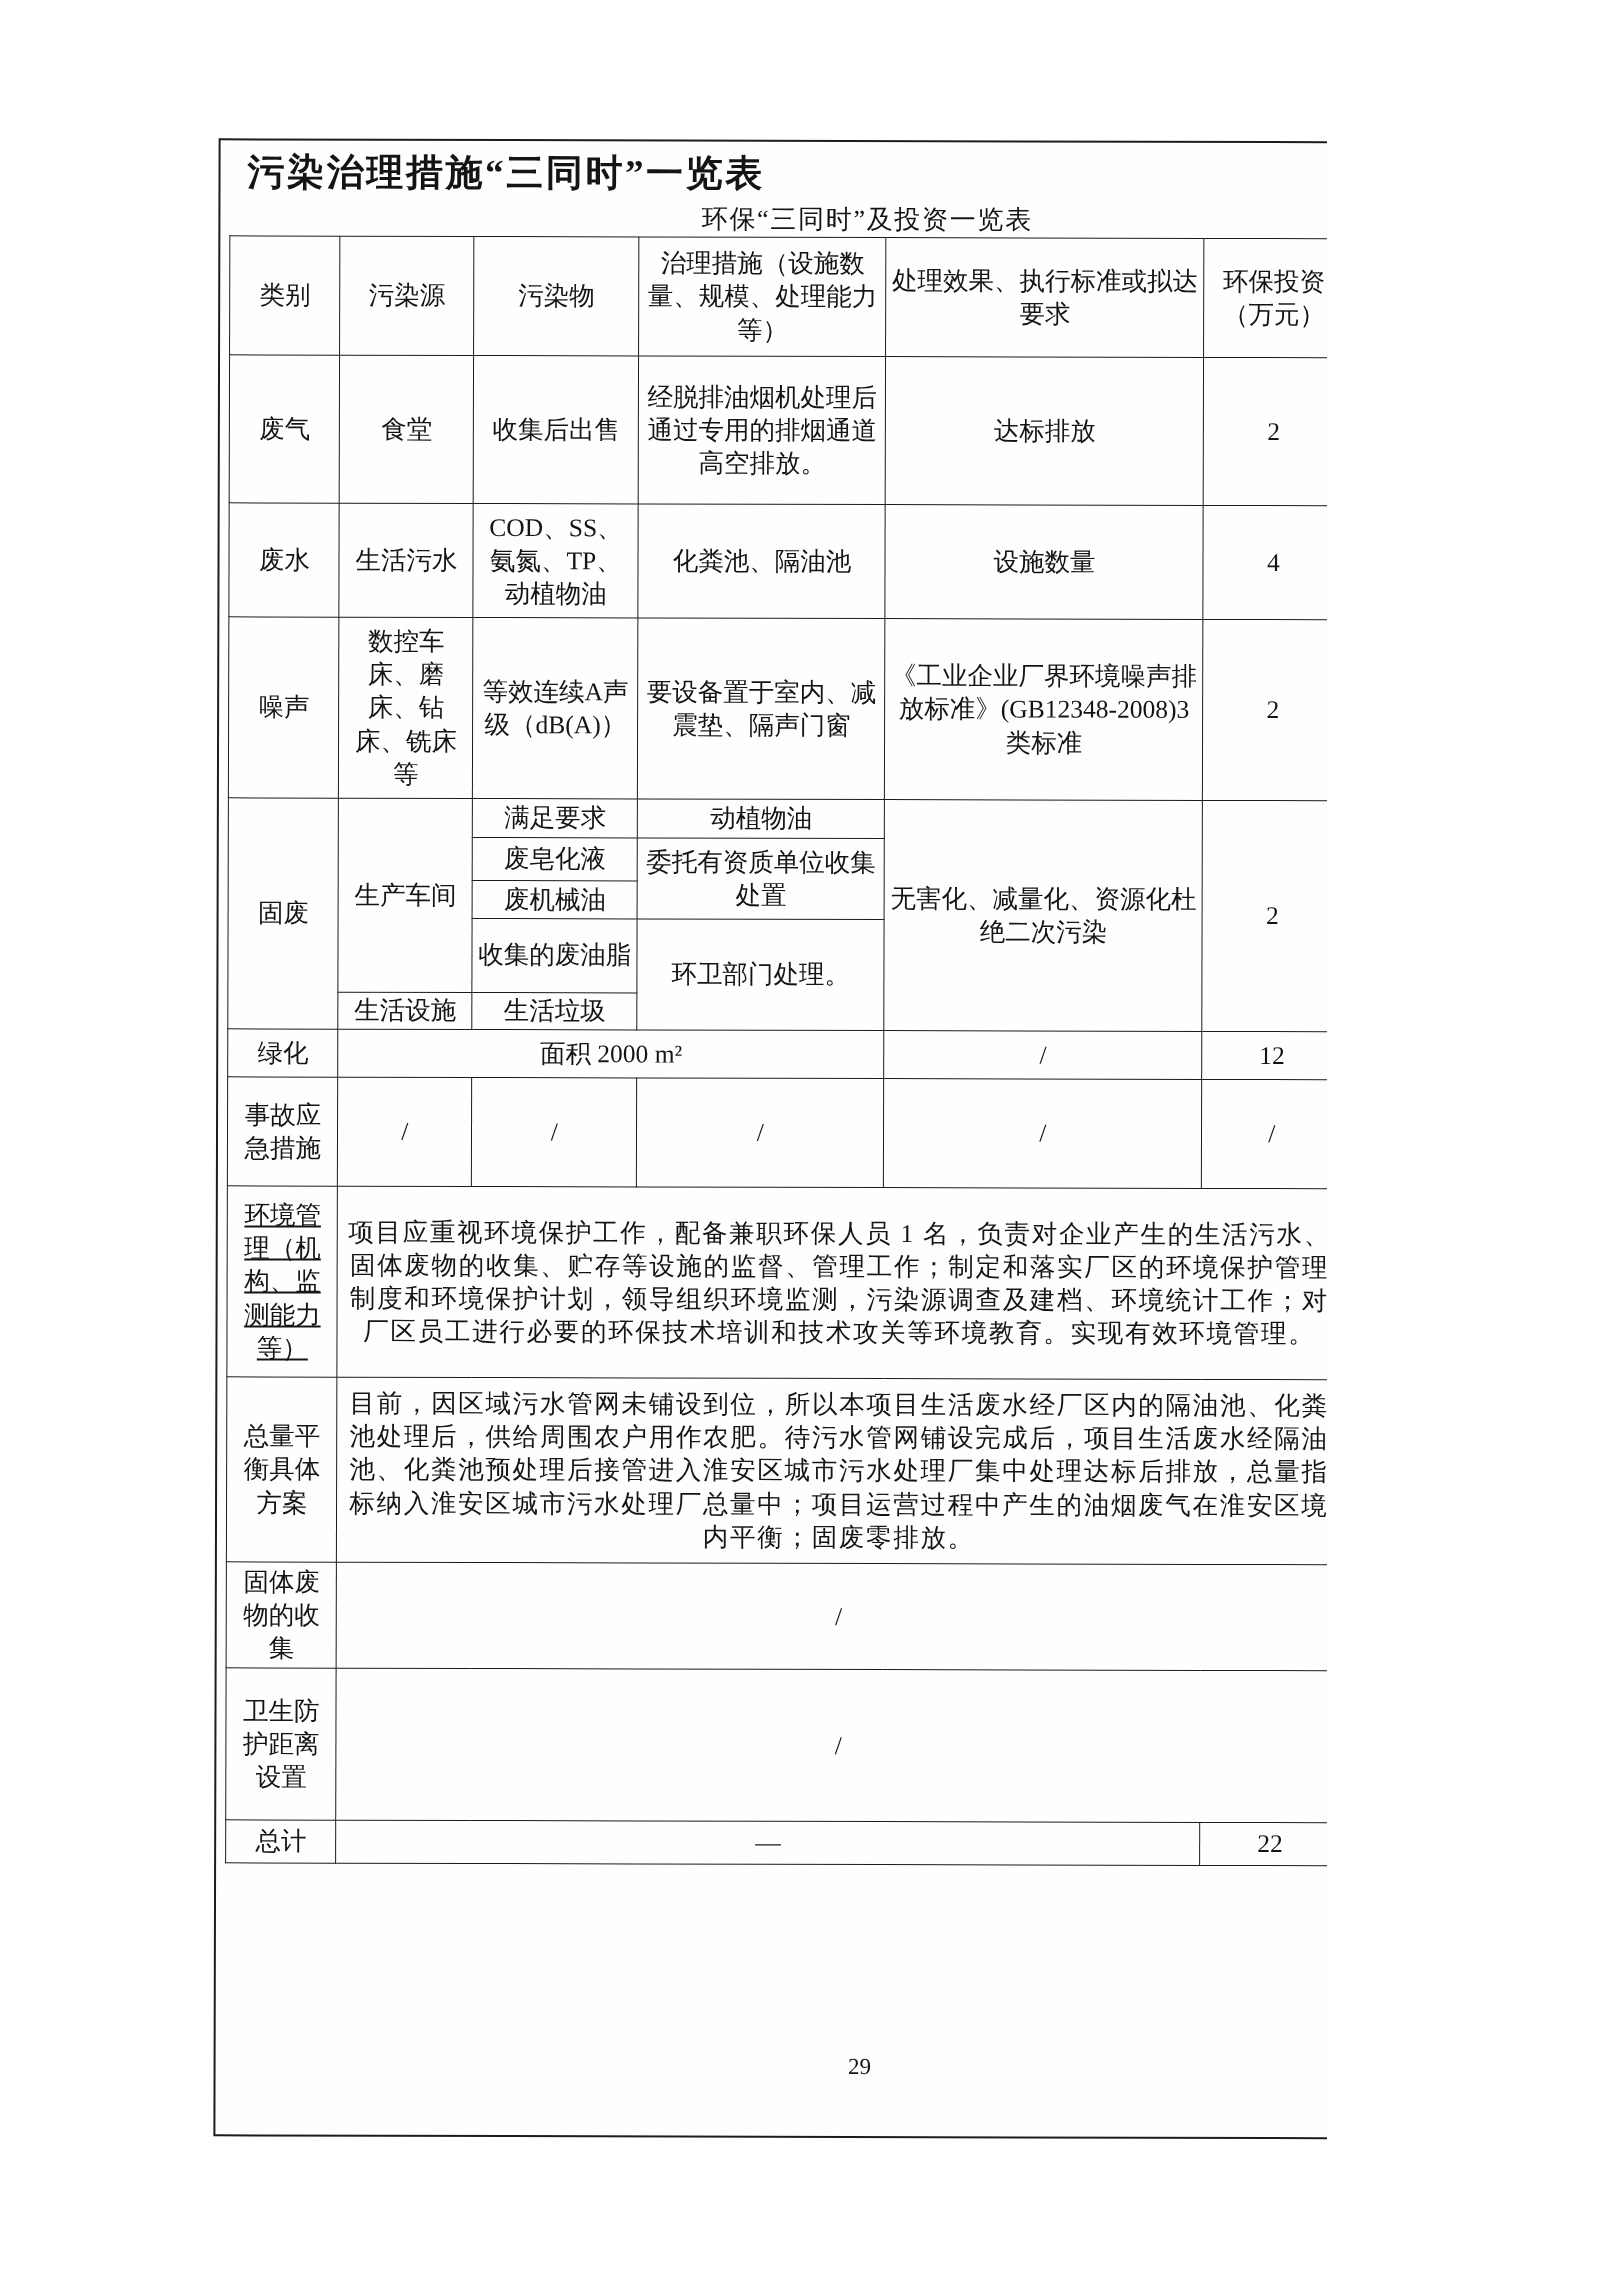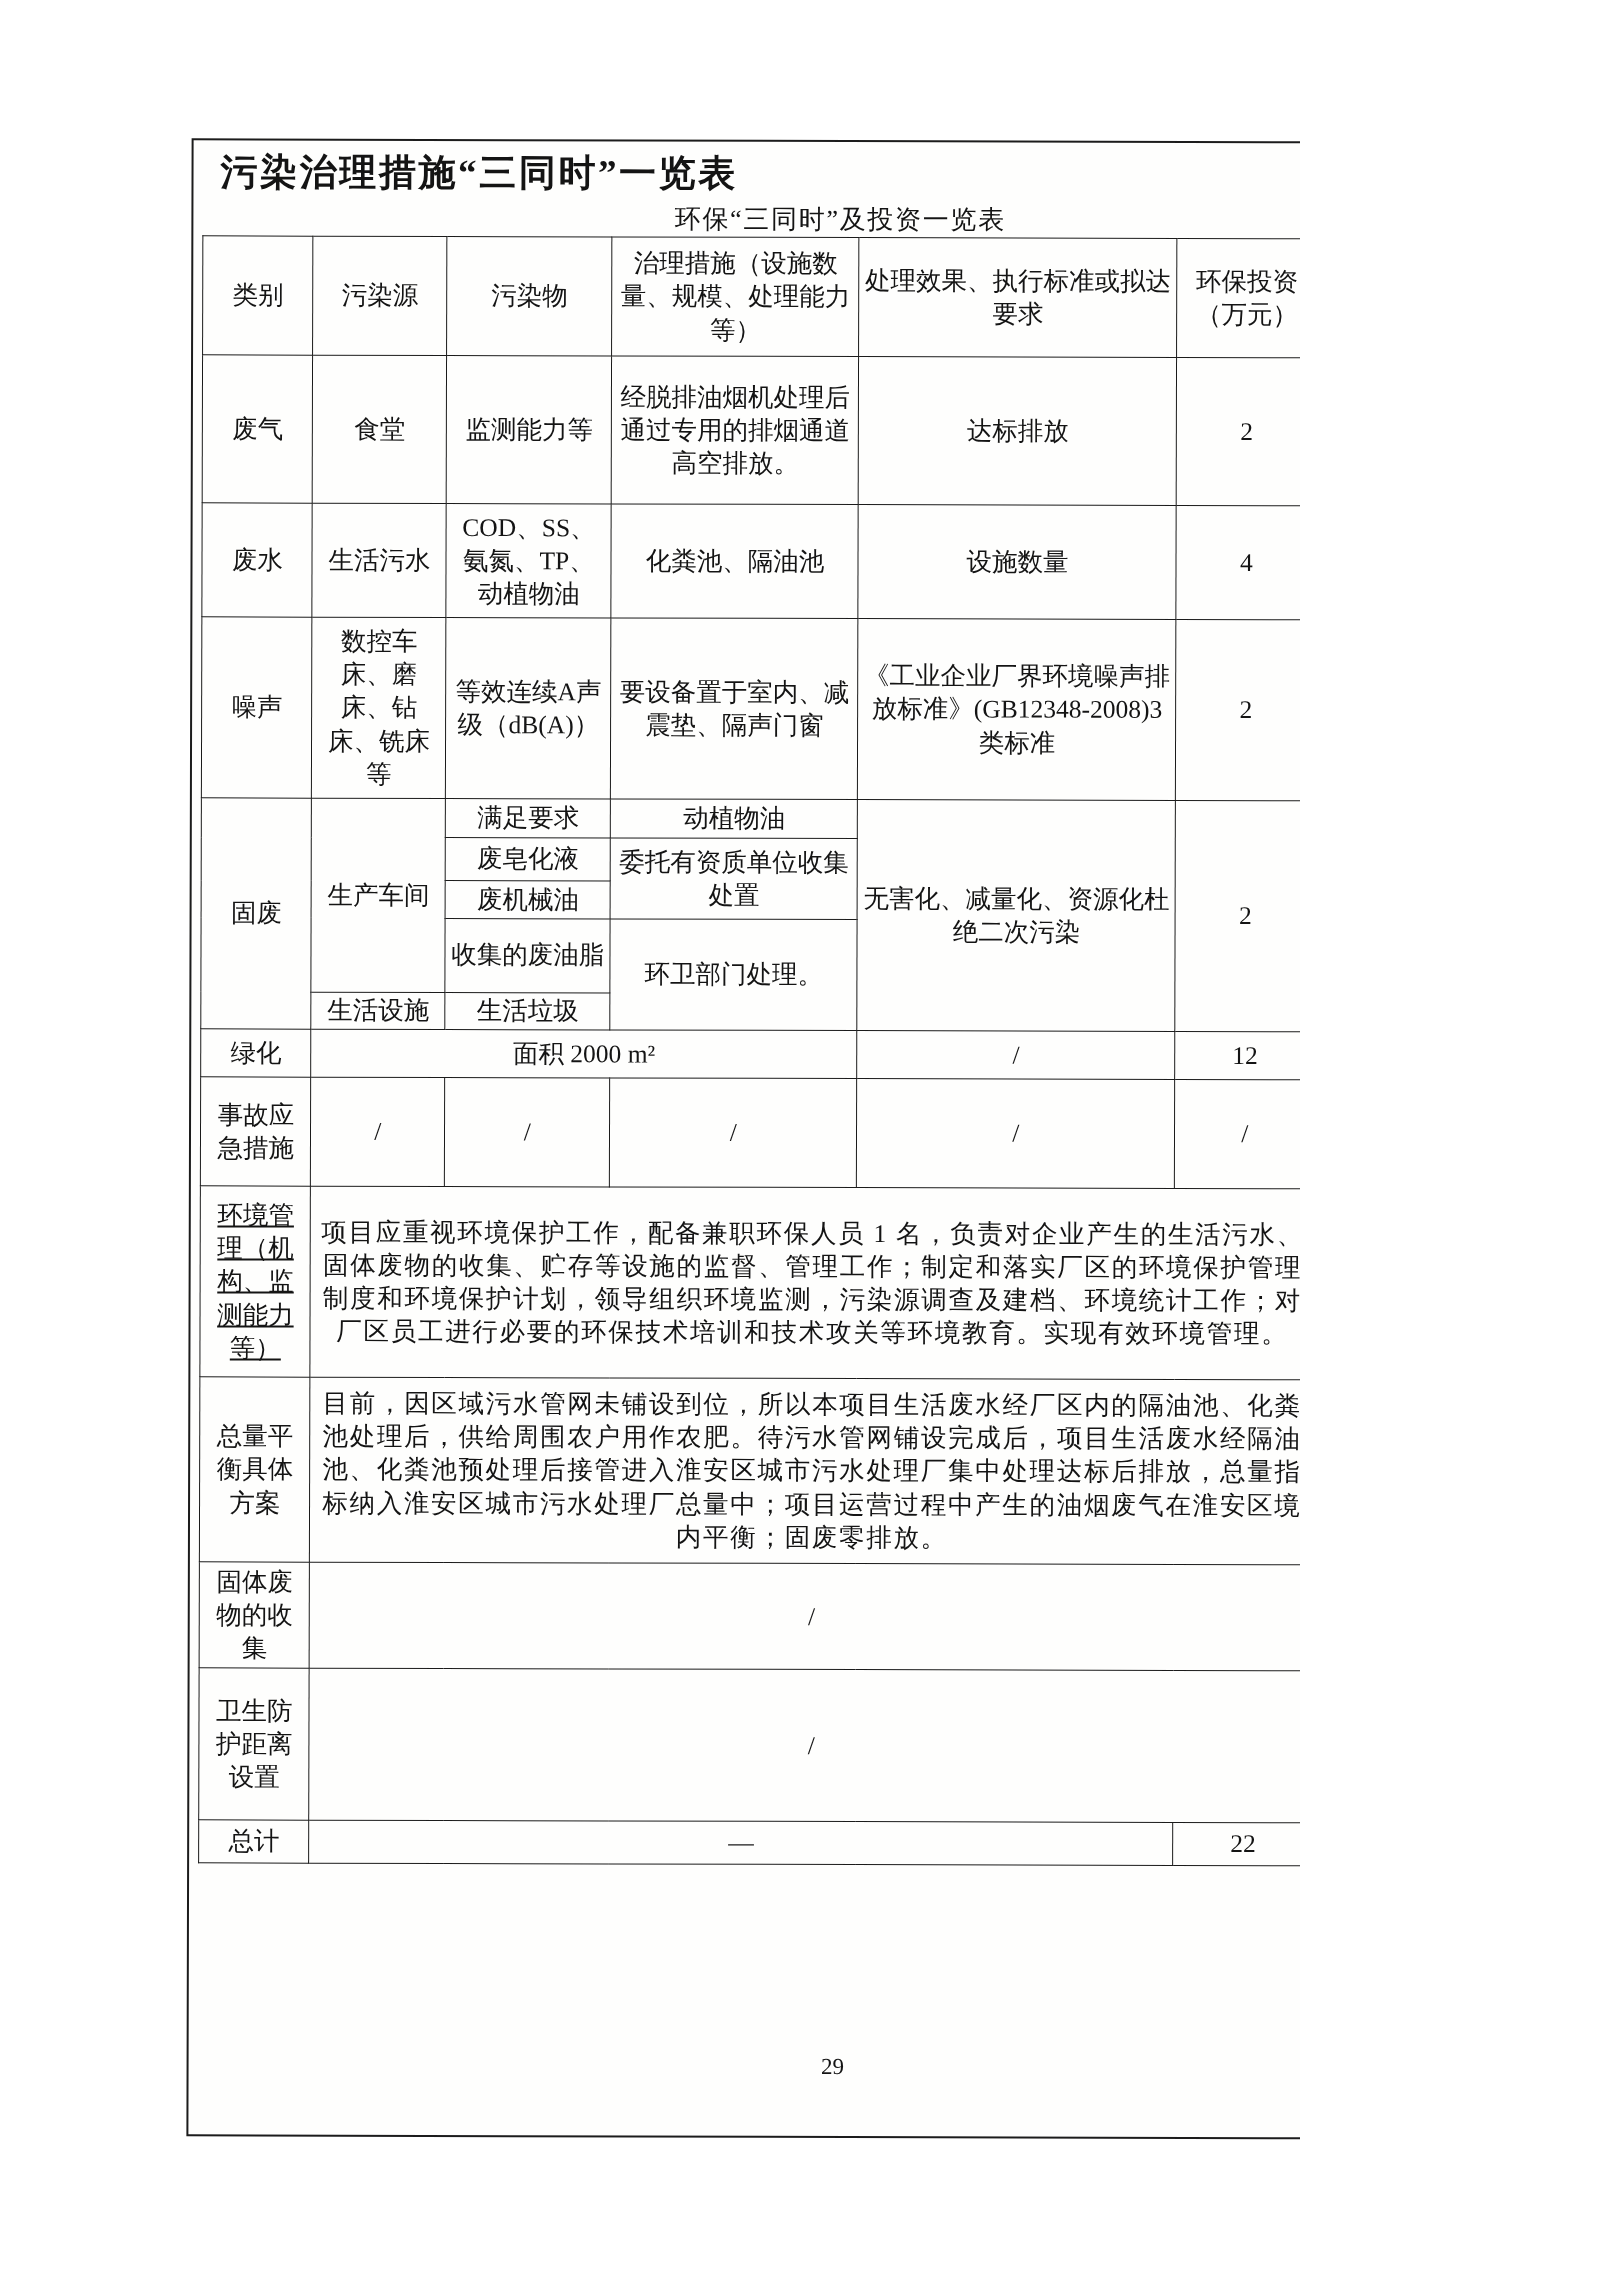--- a/index.html
+++ b/index.html
@@ -1,17 +1,17 @@
 <!DOCTYPE html>
 <html style="font-size:13.6px"><head>
 <meta charset="utf-8">
 <style>
   html,body{margin:0;padding:0;background:#fff;}
   .screen{position:relative;width:1300px;height:2284px;background:#ffffff;overflow:hidden;
-          font-family:"Liberation Serif","DejaVu Serif",serif;color:#141414;}
+          font-family:"Liberation Serif","DejaVu Serif",serif;color:#141414;margin-left:27px;}
   .page-frame{position:absolute;left:189px;top:140px;width:1288px;height:1994px;
               border:2.6px solid #1c1c1c;background:#fefefd;transform:rotate(0.15deg);}
   .doc-title{position:absolute;left:27px;top:6.8px;font-size:37px;font-weight:700;letter-spacing:2.6px;white-space:nowrap;}
   .doc-subtitle{position:absolute;left:9.4px;top:60px;width:1275px;text-align:center;font-size:26px;letter-spacing:1.7px;}
   table.sheet{position:absolute;left:9.4px;top:95px;width:1275px;border-collapse:collapse;table-layout:fixed;}
   table.sheet td,table.sheet th{border:1.7px solid #1b1b1b;font-weight:normal;font-size:25.5px;
       text-align:center;vertical-align:middle;padding:1.7px 5.1px;line-height:1.3;word-break:break-all;}
   
   tr.h140{height:119px;} tr.h174{height:148px;} tr.h134{height:114px;} tr.h213{height:181px;}
   tr.h46{height:39px;} tr.h50{height:43px;} tr.h43{height:37px;} tr.h87{height:74px;} tr.h44{height:37px;}
@@ -55,21 +55,21 @@
         <th>污染物</th>
         <th>治理措施（设施数量、规模、处理能力等）</th>
         <th>处理效果、执行标准或拟达要求</th>
         <th>环保投资（万元）</th>
         <th class="hdr-narrow">完成时间</th>
       </tr>
 
       <tr class="h174">
         <td>废气</td>
         <td>食堂</td>
-        <td>监测能力等</td>
+        <td>收集后出售</td>
         <td class="just">经脱排油烟机处理后通过专用的排烟通道高空排放。</td>
         <td>达标排放</td>
         <td class="num">2</td>
         <td>已建</td>
       </tr>
 
       <tr class="h134">
         <td>废水</td>
         <td>生活污水</td>
         <td class="just">COD、SS、氨氮、TP、动植物油</td>

